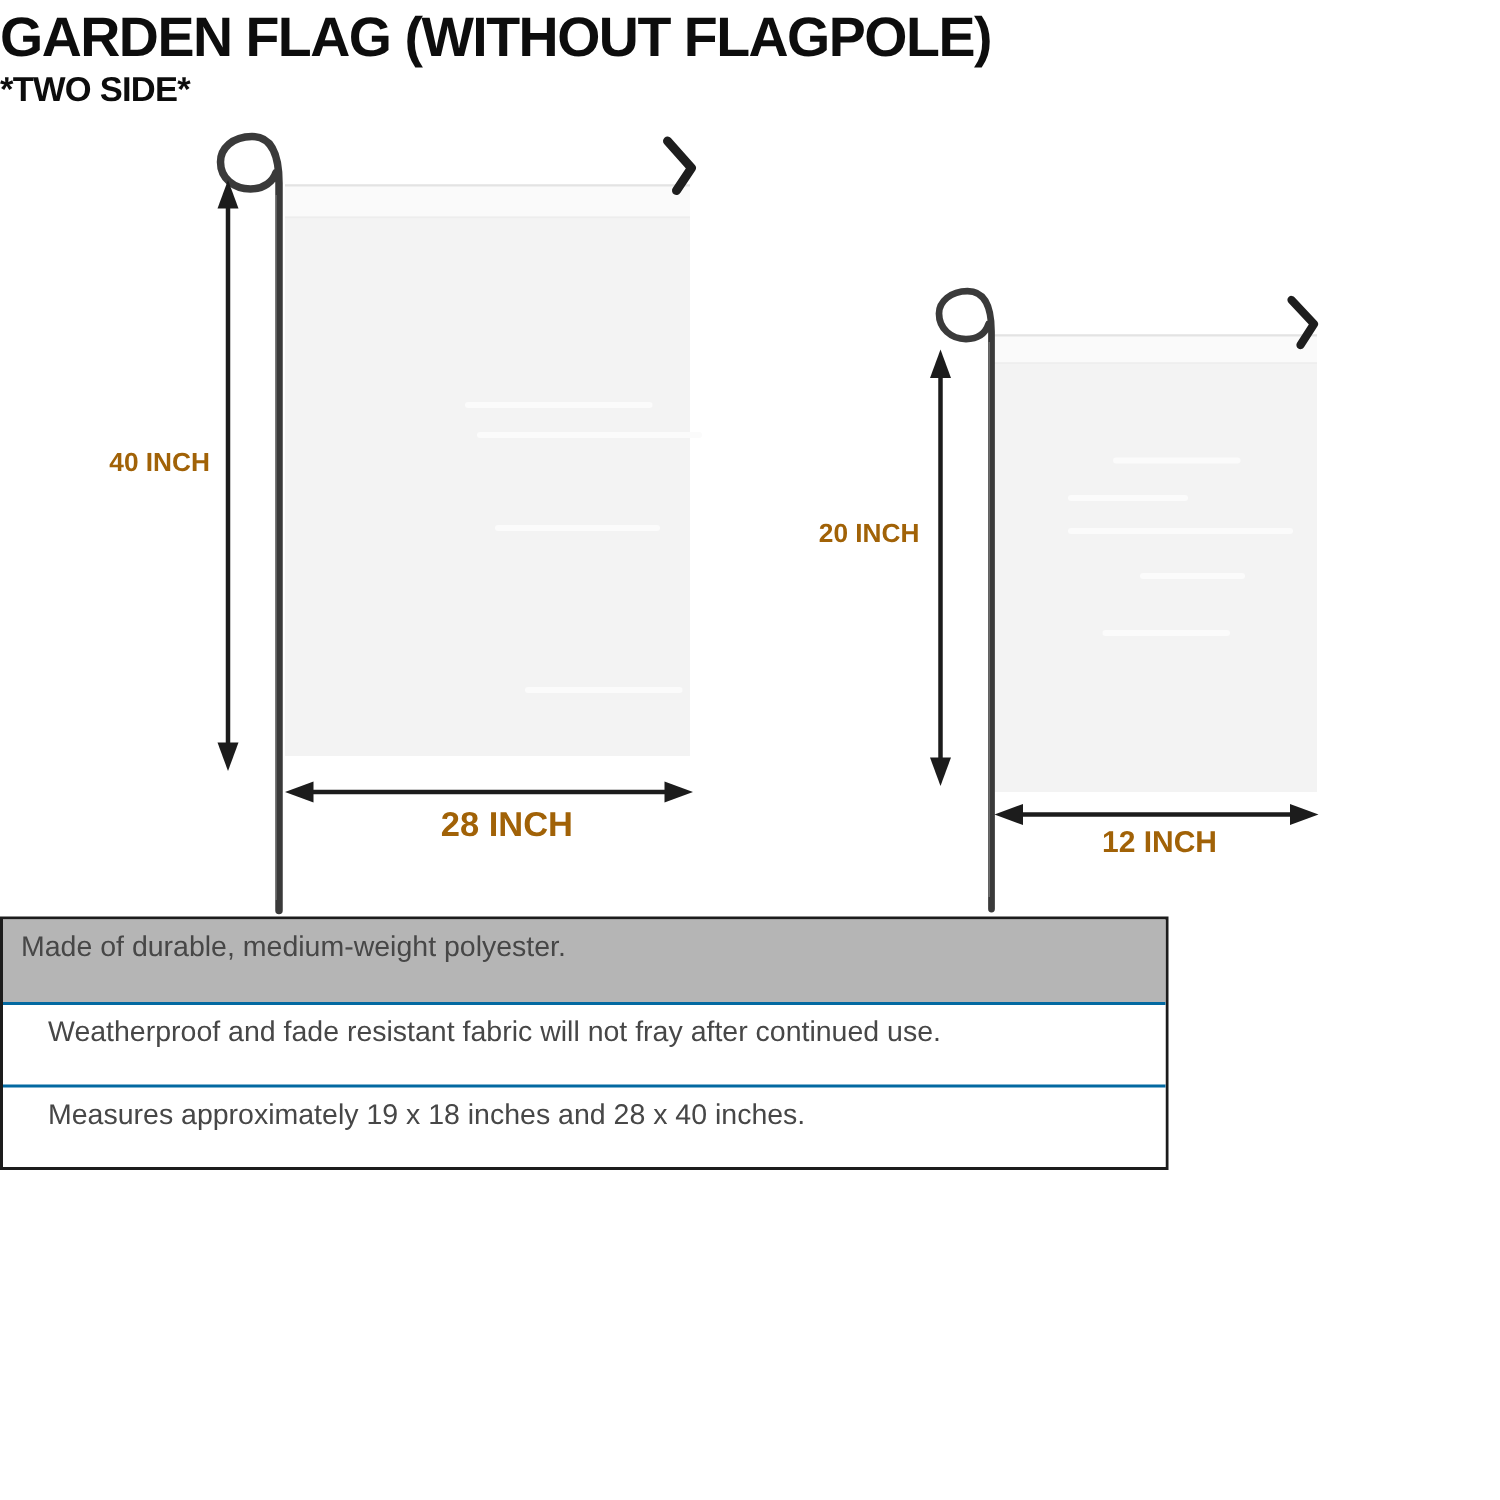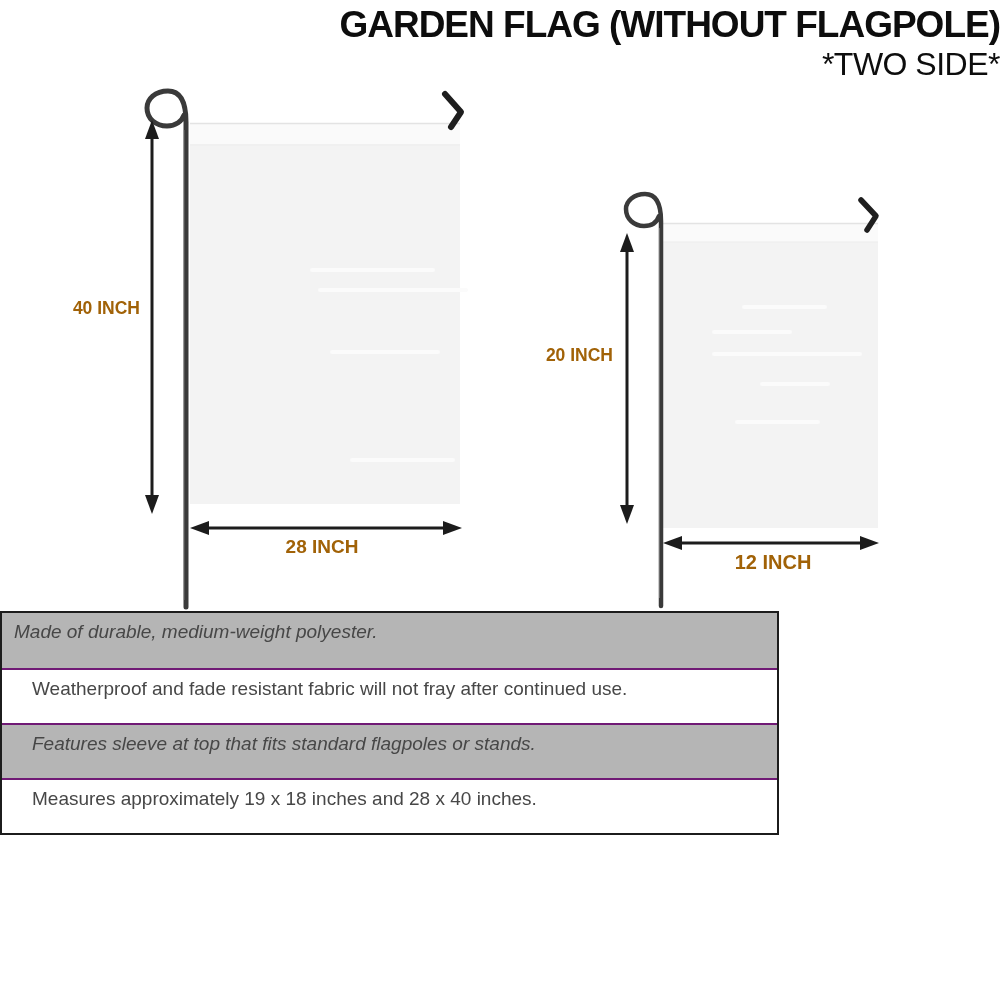--- a/index.html
+++ b/index.html
@@ -10,32 +10,32 @@
     height: 1000px;
     background: #ffffff;
     overflow: hidden;
     font-family: "Liberation Sans", sans-serif;
   }
   .title-block {
     position: absolute;
     top: 6px;
     left: 0;
     width: 100%;
-    text-align: right;
+    text-align: left;
     color: #0d0d0d;
   }
   .title-line1 {
     font-size: 37px;
     font-weight: 800;
     letter-spacing: -1px;
     line-height: 1.05;
   }
   .title-line2 {
-    font-size: 32px;
-    font-weight: 400;
+    font-size: 23px;
+    font-weight: 700;
     letter-spacing: -0.5px;
     line-height: 1.1;
     margin-top: 2px;
   }
   .diagram-svg {
     position: absolute;
     top: 0; left: 0;
     width: 1000px;
     height: 1000px;
   }
@@ -57,22 +57,22 @@
     background: #ffffff;
   }
   .feature-row {
     height: 55px;
     padding: 7px 12px;
     font-size: 19px;
     color: #474747;
     line-height: 1.25;
     overflow: hidden;
   }
-  .feature-row + .feature-row { border-top: 2px solid #701a75; padding-left: 30px; }
-  .feature-row.shaded { background: #b5b5b5; font-style: italic; }
+  .feature-row + .feature-row { border-top: 2px solid #0369a1; padding-left: 30px; }
+  .feature-row.shaded { background: #b5b5b5; }
   .feature-row.plain { background: #ffffff; }
 </style>
 </head>
 <body>
 
 <div class="canvas">
 
   <div class="title-block">
     <div class="title-line1">GARDEN FLAG (WITHOUT FLAGPOLE)</div>
     <div class="title-line2">*TWO SIDE*</div>
@@ -140,32 +140,29 @@
 
       <g fill="#1c1c1c" stroke="none">
         <line x1="677" y1="543" x2="865" y2="543" stroke="#1c1c1c" stroke-width="3"></line>
         <polygon points="663,543 682,536 682,550"></polygon>
         <polygon points="879,543 860,536 860,550"></polygon>
       </g>
     </g>
   </svg>
 
   <div class="dim-label right-align" style="left:30px; top:298px; width:110px;">40 INCH</div>
-  <div class="dim-label center-align" style="left:262px; top:536px; width:120px; font-size:19px;">28 INCH</div>
+  <div class="dim-label center-align" style="left:262px; top:536px; width:120px; font-size:23px;text-align:right;">28 INCH</div>
   <div class="dim-label right-align" style="left:503px; top:345px; width:110px;">20 INCH</div>
   <div class="dim-label center-align" style="left:713px; top:551px; width:120px; font-size:20px;">12 INCH</div>
 
   <div class="feature-table">
     <div class="feature-row shaded">
       <span>Made of durable, medium-weight polyester.</span>
     </div>
     <div class="feature-row plain">
       <span>Weatherproof and fade resistant fabric will not fray after continued use.</span>
     </div>
-    <div class="feature-row shaded">
-      <span>Features sleeve at top that fits standard flagpoles or stands.</span>
-    </div>
     <div class="feature-row plain">
       <span>Measures approximately 19 x 18 inches and 28 x 40 inches.</span>
     </div>
   </div>
 
 </div>
 
 </body></html>

